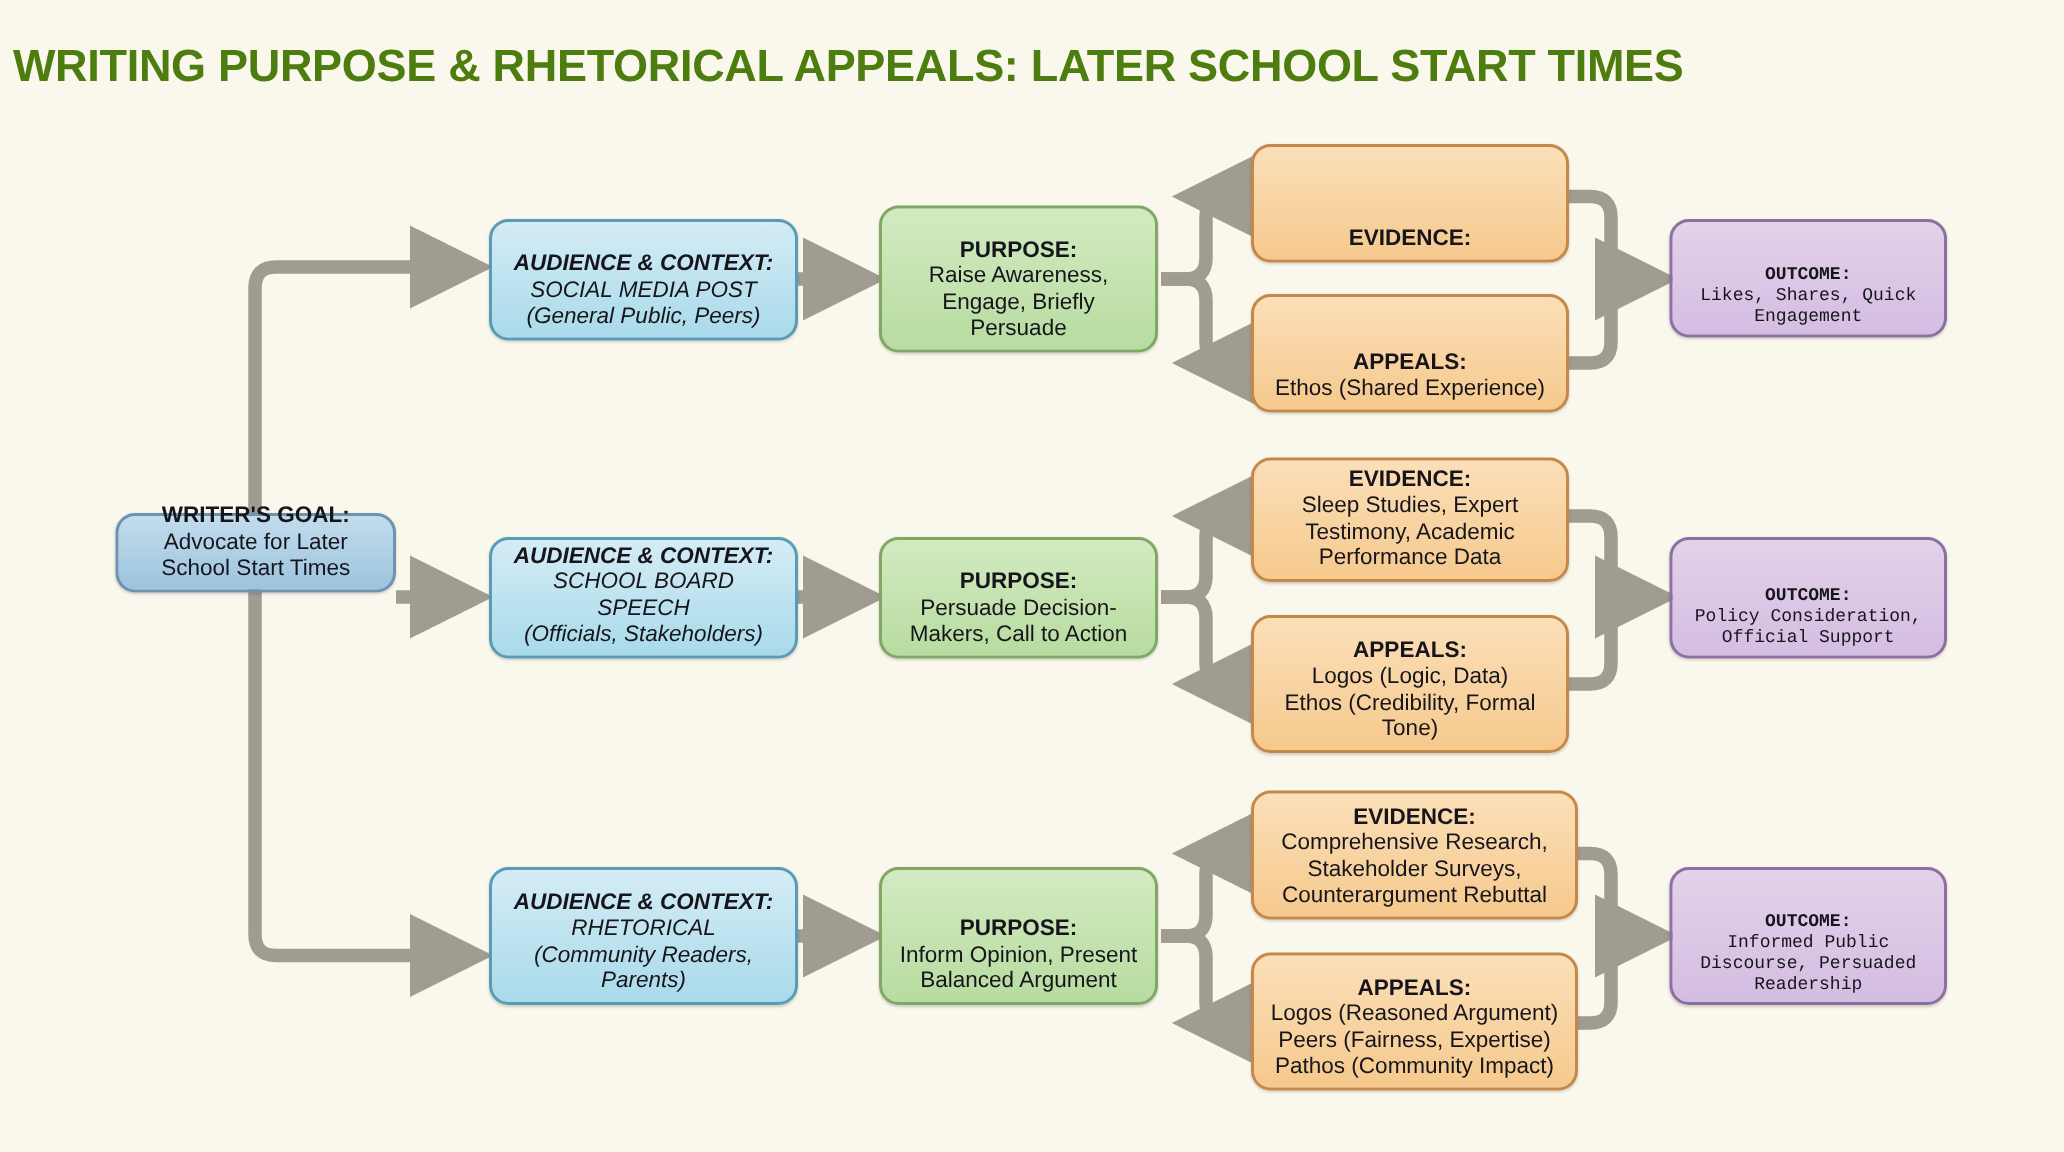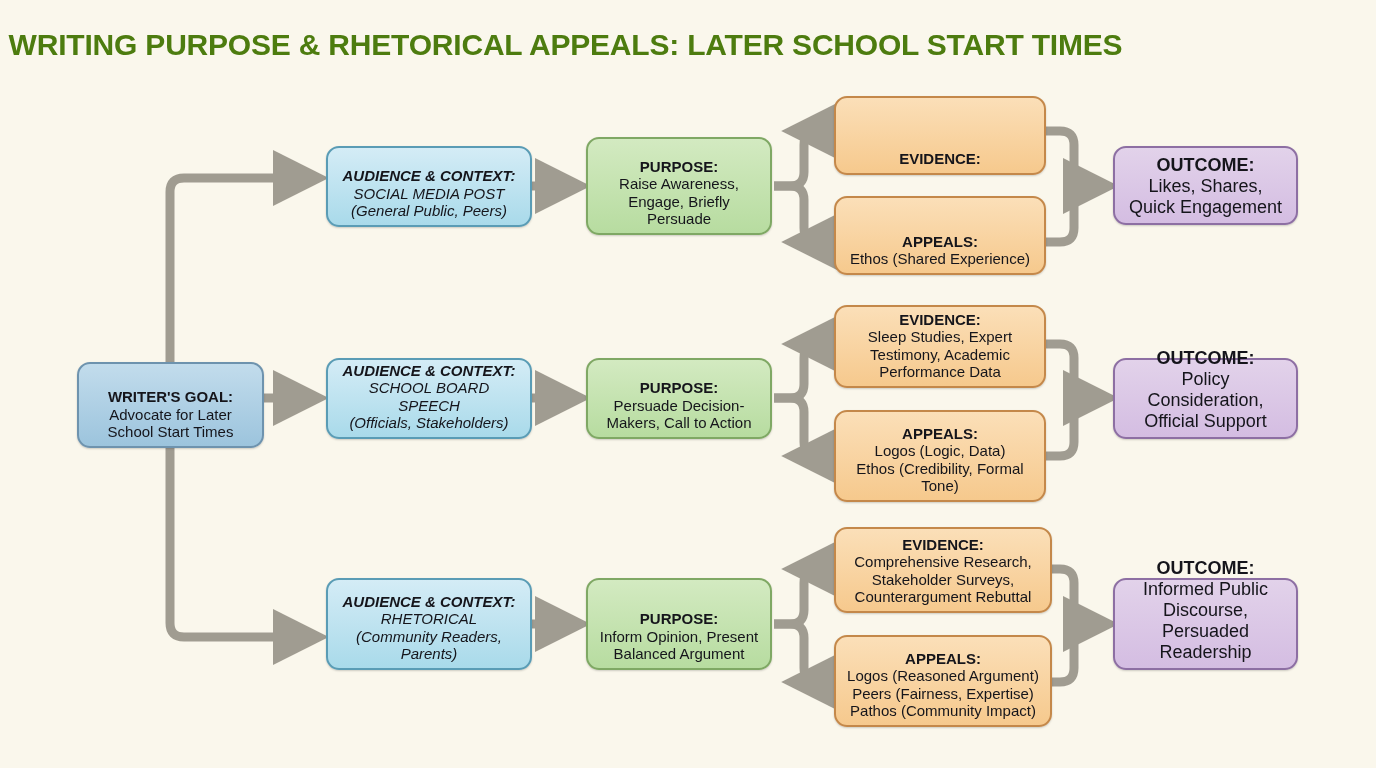--- a/index.html
+++ b/index.html
@@ -72,21 +72,22 @@
     font-size: 15px;
   }
   .n-evi, .n-app {
     background: linear-gradient(180deg, #FBDFB8 0%, #F6C98D 100%);
     border-color: #C4884A;
     font-size: 15px;
   }
   .n-out {
     background: linear-gradient(180deg, #E2D2EA 0%, #D4BDE2 100%);
     border-color: #8D6FA3;
-    font-size: 18px;
+    font-size: 12px;
+    font-family: Liberation Mono, monospace;
   }
 </style>
 </head>
 <body>
 
 <div id="stage">
 
   <div class="title">WRITING PURPOSE &amp; RHETORICAL APPEALS: LATER SCHOOL START TIMES</div>
 
   <svg id="wires" viewBox="0 0 1376 768">
@@ -125,21 +126,21 @@
       <path d="M1046,569 L1060,569 Q1074,569 1074,583 L1074,624"></path>
       <path d="M1046,682 L1060,682 Q1074,682 1074,668 L1074,624"></path>
     </g>
     <g fill="none" stroke="#A09C91" stroke-width="9" stroke-linecap="butt" marker-end="url(#ah)">
       <path d="M1074,186 L1090,186"></path>
       <path d="M1074,398 L1090,398"></path>
       <path d="M1074,624 L1090,624"></path>
     </g>
   </svg>
 
-  <div class="node n-goal" style="left:77px; top:362px; width:187px; height:86px;">
+  <div class="node n-goal" style="left:77px; top:342px; width:187px; height:53px;">
     <div>
       <span class="hd">WRITER'S GOAL:</span>
       <span class="bd">Advocate for Later School Start Times</span>
     </div>
   </div>
 
   <div class="node n-aud" style="left:326px; top:146px; width:206px; height:81px;">
     <div>
       <span class="hd">AUDIENCE &amp; CONTEXT:</span>
       <span class="bd">SOCIAL MEDIA POST</span>

